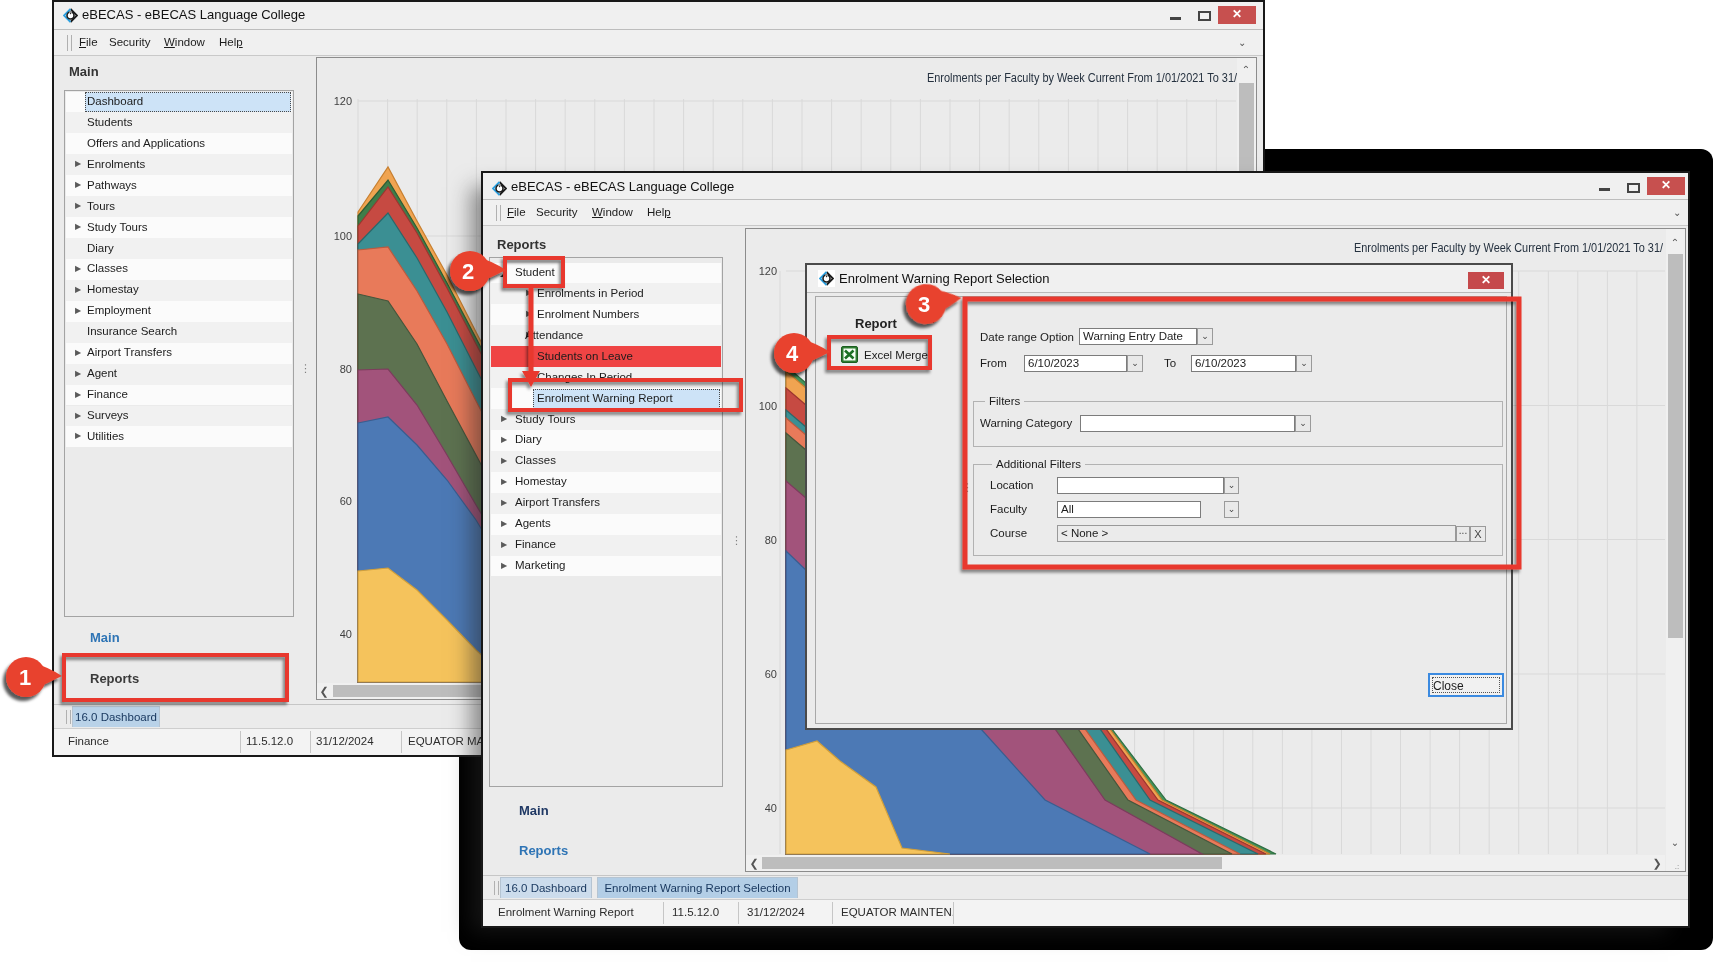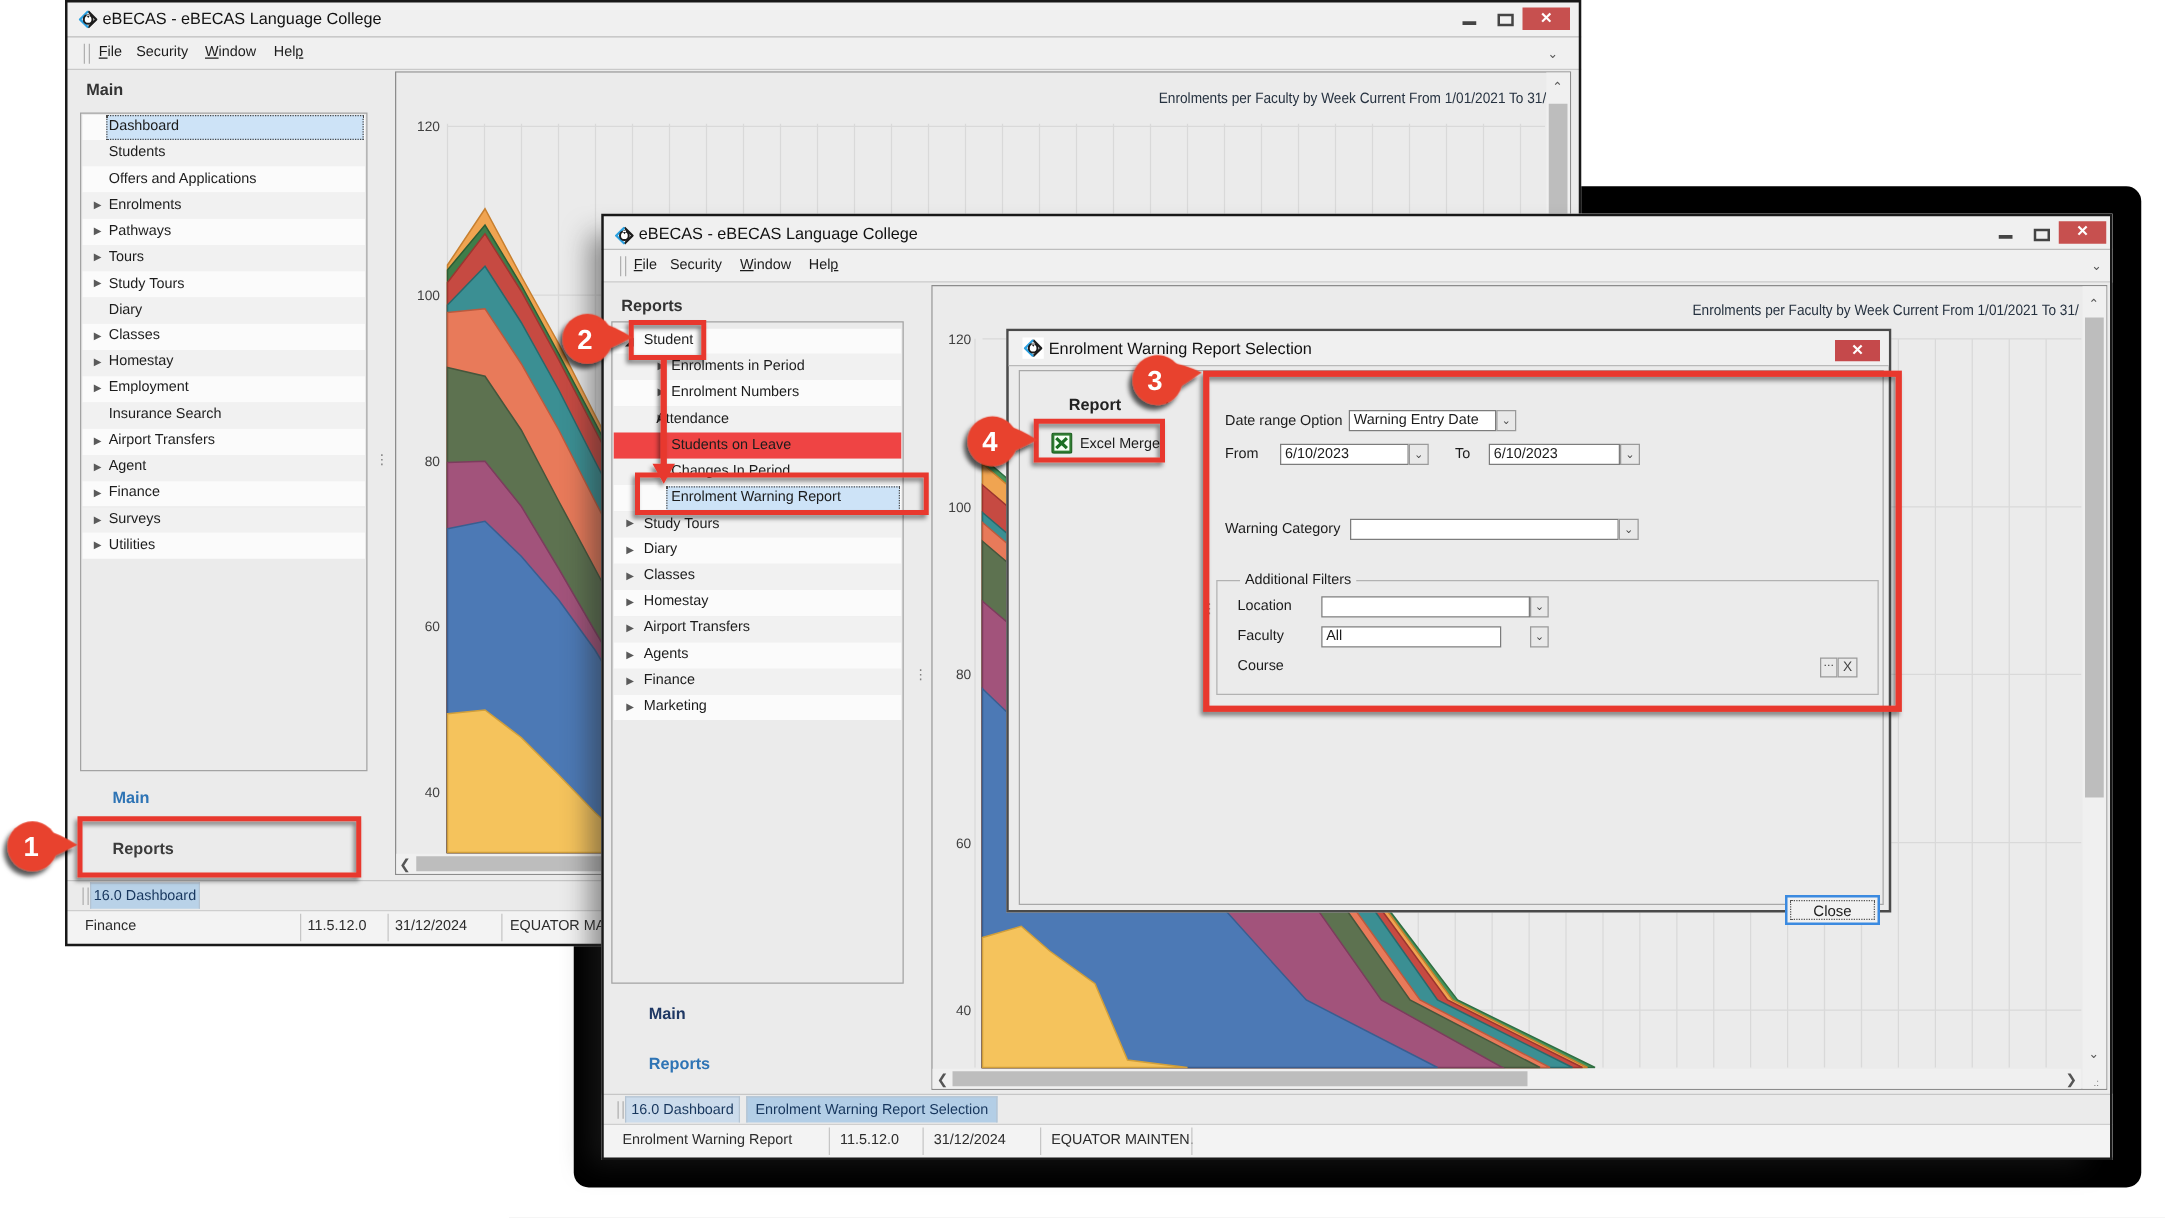--- a/index.html
+++ b/index.html
@@ -325,36 +325,40 @@
 <div class="vgrip" style="left:155px;top:220px">⋮</div>
 <span class="flab" style="left:173px;top:66px">Date range Option</span>
 <div class="fld" style="left:272px;top:63px;width:118px;height:17px">Warning Entry Date</div>
 <div class="dbtn" style="left:390px;top:63px;width:16px;height:17px">⌄</div>
 <span class="flab" style="left:173px;top:92px">From</span>
 <div class="fld" style="left:217px;top:90px;width:103px;height:17px">6/10/2023</div>
 <div class="dbtn" style="left:320px;top:90px;width:16px;height:17px">⌄</div>
 <span class="flab" style="left:357px;top:92px">To</span>
 <div class="fld" style="left:384px;top:90px;width:105px;height:17px">6/10/2023</div>
 <div class="dbtn" style="left:489px;top:90px;width:16px;height:17px">⌄</div>
+<div class="gb" style="left:166px;top:136px;width:530px;height:46px">
+        <div class="gbl">Filters</div>
+      </div>
 <span class="flab" style="left:173px;top:152px">Warning Category</span>
 <div class="fld" style="left:273px;top:150px;width:215px;height:17px"></div>
 <div class="dbtn" style="left:488px;top:150px;width:16px;height:17px">⌄</div>
 <div class="gb" style="left:166px;top:199px;width:530px;height:92px">
         <div class="gbl" style="left:18px">Additional Filters</div>
       </div>
 <span class="flab" style="left:183px;top:214px">Location</span>
 <div class="fld" style="left:250px;top:212px;width:167px;height:17px"></div>
 <div class="dbtn" style="left:417px;top:212px;width:15px;height:17px">⌄</div>
 <span class="flab" style="left:183px;top:238px">Faculty</span>
 <div class="fld" style="left:250px;top:236px;width:144px;height:17px">All</div>
 <div class="dbtn" style="left:417px;top:236px;width:15px;height:17px">⌄</div>
 <span class="flab" style="left:183px;top:262px">Course</span>
+<div class="fld" style="left:250px;top:260px;width:399px;height:17px;background:#ebebeb;border-color:#999">&lt; None &gt;</div>
 <div class="dbtn" style="left:649px;top:261px;width:14px;height:16px;font-size:10px;line-height:8px">...</div>
 <div class="dbtn" style="left:663px;top:261px;width:16px;height:16px;font-size:11px;line-height:14px">X</div>
-<div style="position:absolute;left:621px;top:451px;width:76px;height:24px;border:2px solid #3b8ae0;background:#f1f1f1;text-align:center;font-size:12px;line-height:20px">
+<div style="position:absolute;left:621px;top:408px;width:76px;height:24px;border:2px solid #3b8ae0;background:#f1f1f1;font-size:12px;line-height:20px">
         <span style="position:absolute;inset:2px;border:1px dotted #555;line-height:16px">Close</span>
       </div>
 </div>
 <div class="wb"></div>
 </div>
 <svg width="1732" height="974" viewBox="0 0 1732 974" style="position:absolute;left:0;top:0;z-index:30;pointer-events:none">
 <defs>
 <filter id="sh" x="-50%" y="-50%" width="200%" height="200%">
 <feDropShadow dx="-3" dy="4" stdDeviation="1.5" flood-color="#000" flood-opacity="0.65"></feDropShadow>
 </filter>

